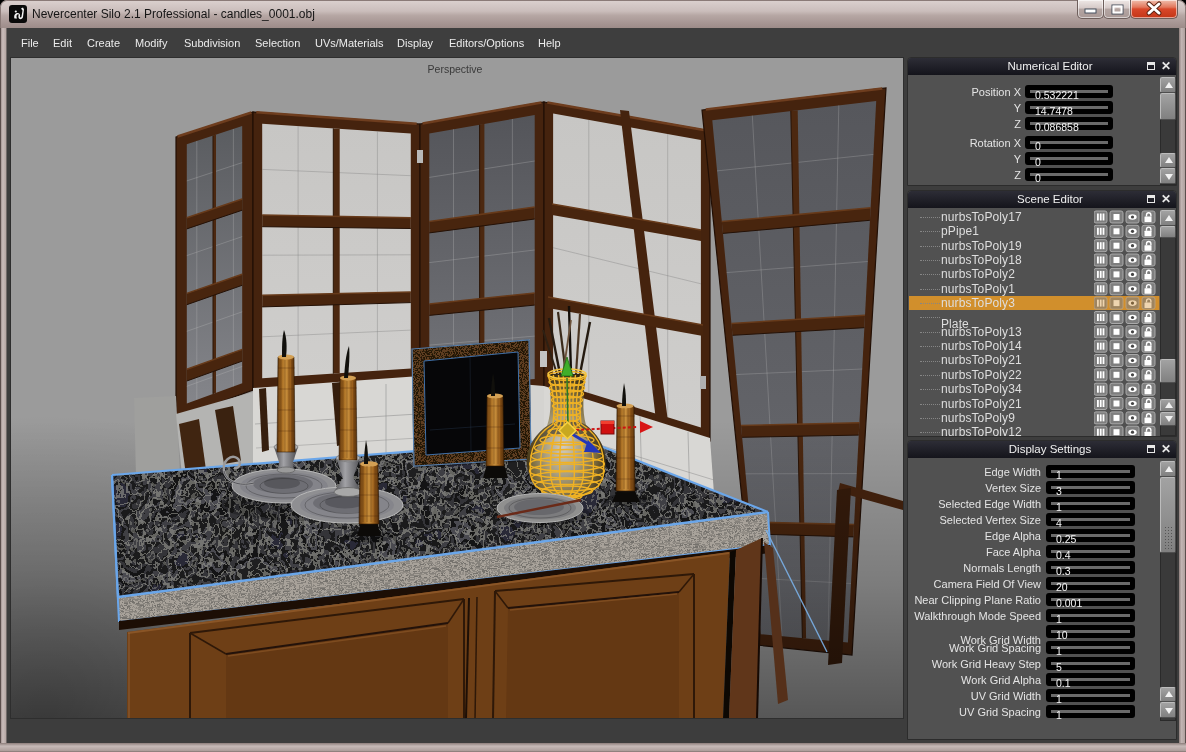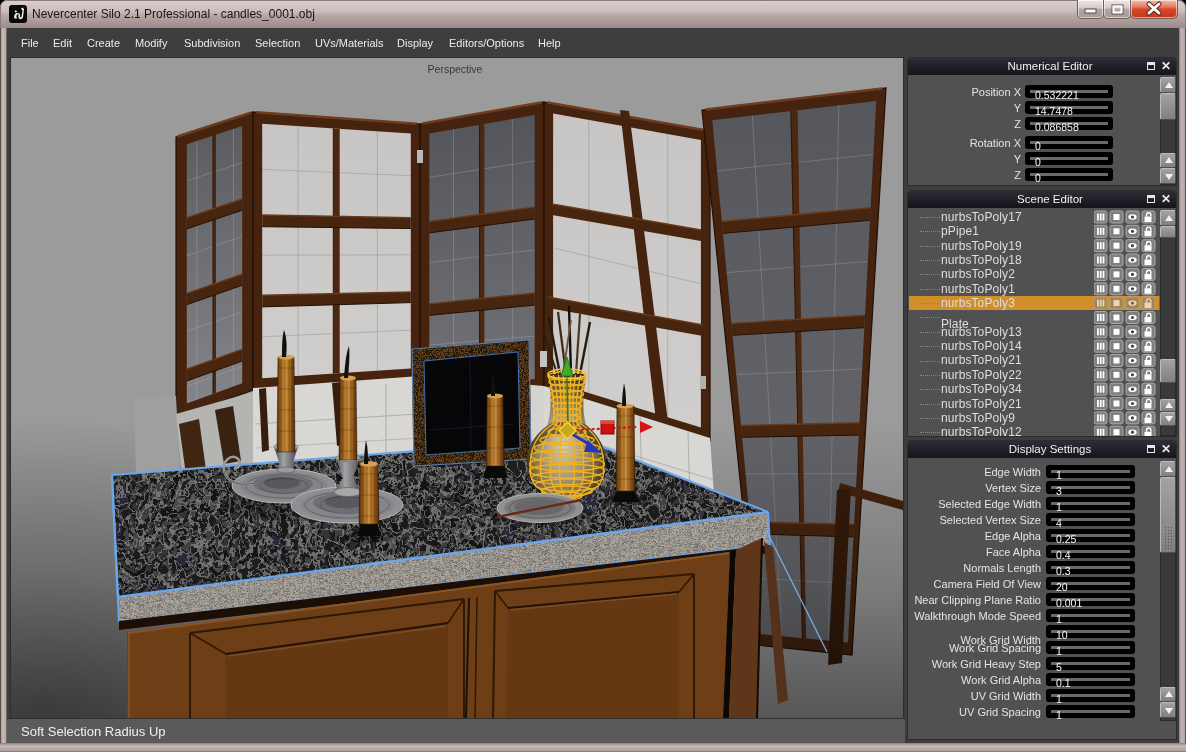--- a/index.html
+++ b/index.html
@@ -509,21 +509,20 @@
           <line x1="576.0" y1="430.0" x2="638.0" y2="427.0" stroke="#cc1111" stroke-width="2" stroke-dasharray="3,2.2"></line>
           <polygon points="640.0,421.0 640.0,433.0 653.0,427.0" fill="#d81515"></polygon>
           <rect x="601" y="421" width="13" height="13" fill="#d01010" stroke="#7a0a0a"></rect>
           <rect x="601" y="421" width="13" height="3" fill="#f04030"></rect>
           <line x1="572.0" y1="434.0" x2="592.0" y2="446.0" stroke="#2336b8" stroke-width="3"></line>
           <polygon points="588.0,440.0 584.0,452.0 601.0,453.0" fill="#2336b8"></polygon>
           <rect x="561.5" y="424.5" width="12" height="12" fill="#c8a820" stroke="#f5d040" stroke-width="1.6" transform="rotate(45 567.5 430.5)"></rect>
           <text x="455" y="73" font-size="10.5" fill="#3a3a3a" text-anchor="middle" font-family="Liberation Sans, sans-serif">Perspective</text>
         </g>
       </svg></div>
-  <div id="status">Soft Selection Radius Up</div>
   <div class="panel" id="pnum" style="top:57px; height:129px;">
 <div class="phead">Numerical Editor<span class="pmax"></span><span class="pclose">✕</span></div>
 <div class="flabel" style="left:20px; top:27px; width:93px;">Position X</div>
 <div class="field" style="left:117px; top:27px; width:88px;">0.532221</div>
 <div class="flabel" style="left:20px; top:43px; width:93px;">Y</div>
 <div class="field" style="left:117px; top:43px; width:88px;">14.7478</div>
 <div class="flabel" style="left:20px; top:59px; width:93px;">Z</div>
 <div class="field" style="left:117px; top:59px; width:88px;">0.086858</div>
 <div class="flabel" style="left:20px; top:78px; width:93px;">Rotation X</div>
 <div class="field" style="left:117px; top:78px; width:88px;">0</div>

